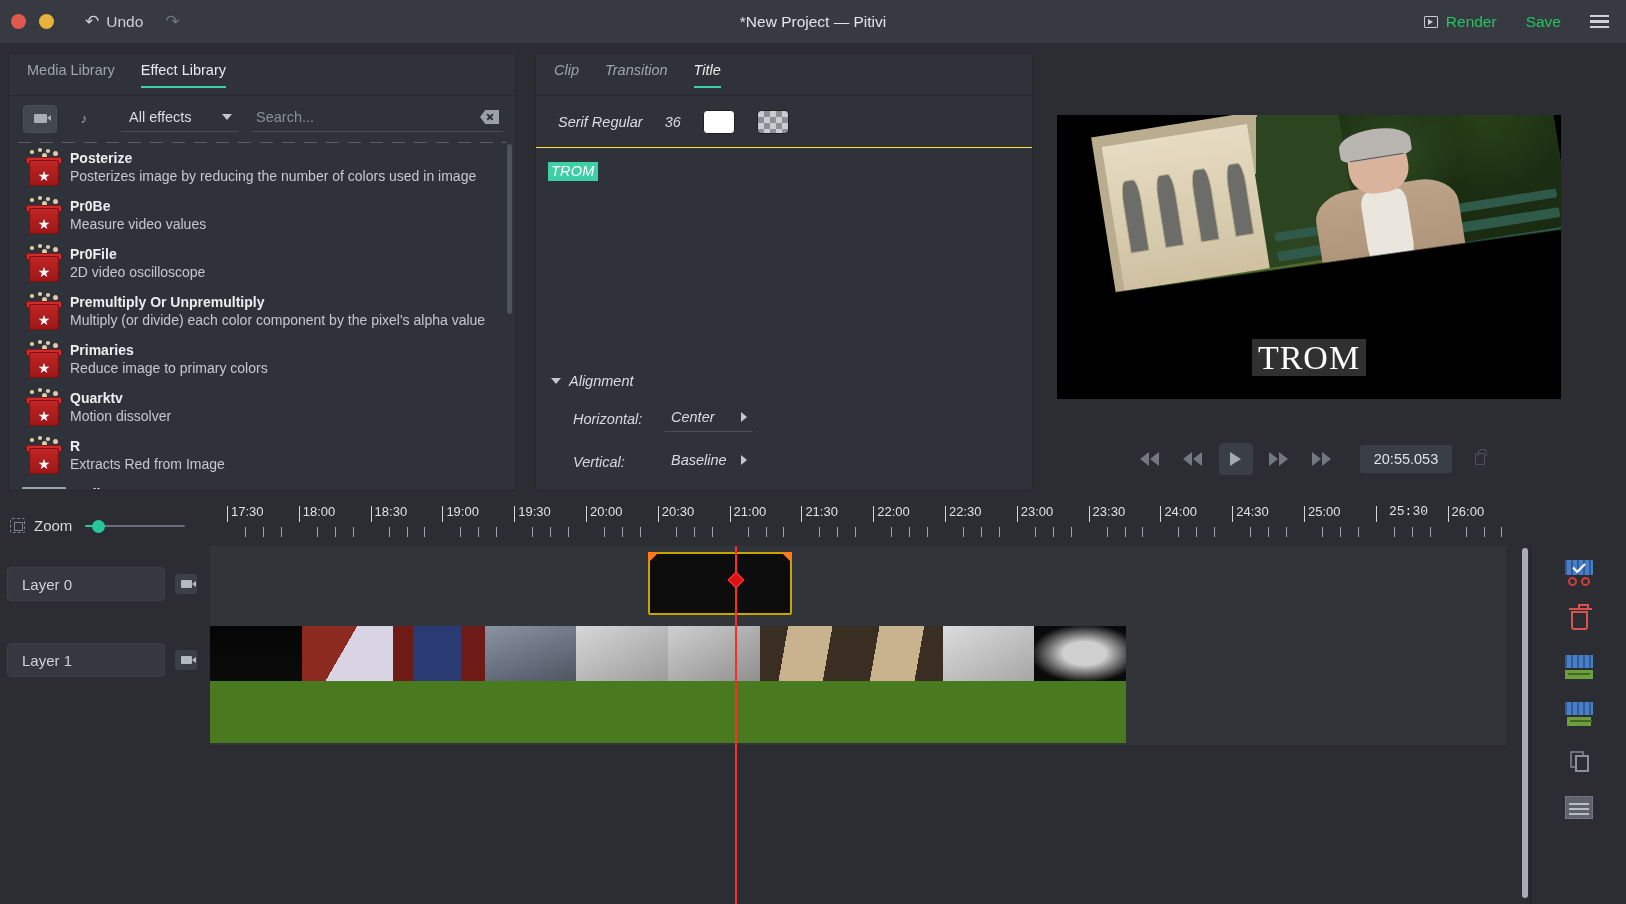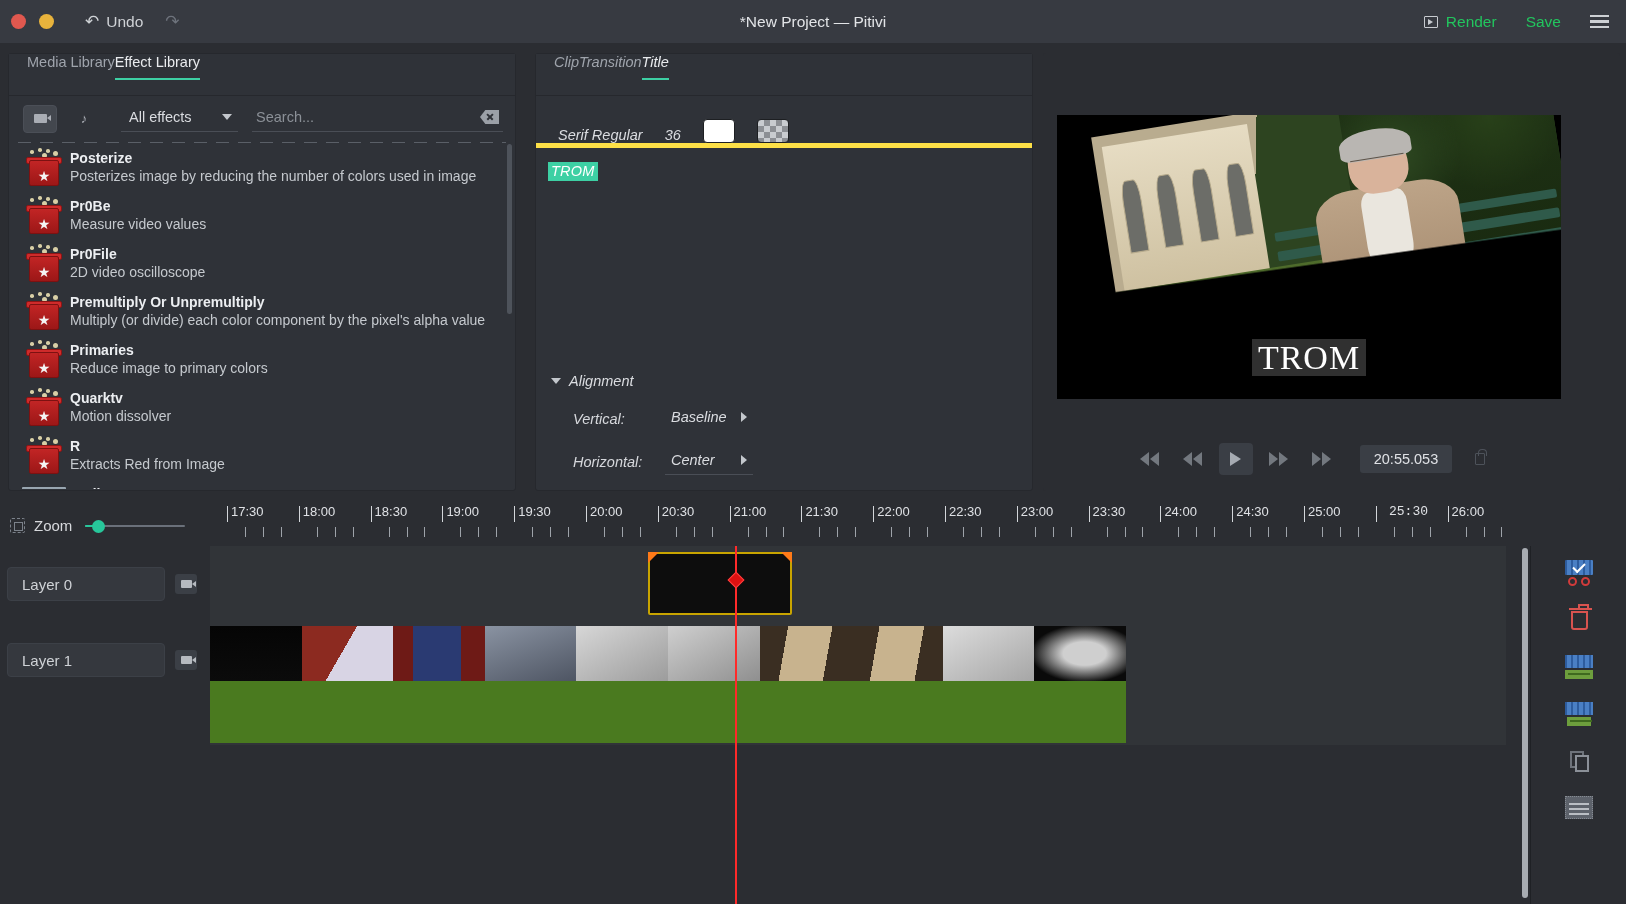--- a/index.html
+++ b/index.html
@@ -55,22 +55,22 @@
     background: #2f3238;
     border: 1px solid #26282d;
     border-radius: 3px;
   }
   #left-panel  { left: 8px;  width: 508px; }
   #mid-panel   { left: 535px; width: 498px; font-style: italic; }
   #right-panel { left: 1043px; right: 6px; background: #2b2d32; border: none; }
 
   
   .tabbar {
-    display: flex; align-items: flex-start; height: 42px;
-    padding-left: 18px; 
+    display: flex; align-items: center; height: 42px;
+    padding-left: 18px; gap: 26px;
     border-bottom: 1px solid #26282d;
     background: #2f3238;
   }
   .tab {
     font-size: 14.5px; color: #9fa4ac; padding-bottom: 8px;
     border-bottom: 2.5px solid transparent;
   }
   .tab.active { color: #e9ebee; border-bottom-color: #3dd0a4; }
 
   
@@ -163,23 +163,23 @@
   .fx-text { padding-left: 4px; padding-top: 1px; }
   .fx-name { font-size: 14px; font-weight: bold; color: #eceef1; line-height: 18px; }
   .fx-desc { font-size: 14px; color: #c5c9ce; line-height: 18px; }
   .fx-scrollbar {
     position: absolute; right: 2px; top: 2px; width: 5px; height: 170px;
     background: #4e535b; border-radius: 3px;
   }
 
   
   .title-toolbar {
-    display: flex; align-items: flex-end; height: 52px;
+    display: flex; align-items: center; height: 52px;
     padding-left: 22px; gap: 22px;
-    border-bottom: 5px solid #fde047;
+    border-bottom: 1px solid #fde047;
   }
   .font-name { font-size: 14.5px; color: #dadce0; }
   .font-size { font-size: 14.5px; color: #dadce0; }
   .color-swatch {
     width: 32px; height: 24px; background: #ffffff;
     border-radius: 4px; border: 1px solid #1d1f22;
   }
   .alpha-swatch {
     width: 32px; height: 24px; border-radius: 4px; border: 1px solid #1d1f22;
     background-image:
@@ -708,31 +708,31 @@
 
       <div class="title-edit">
         <span class="sel-text">TROM</span>
       </div>
 
       <div class="align-section">
         <div class="align-head">
           <span class="caret-open"></span>
           <span>Alignment</span>
         </div>
+        <div class="align-row">
+          <span class="align-label">Horizontal:</span>
+          <span class="align-combo">
+            <span class="align-val">Center</span>
+            <span class="caret-rt"></span>
+          </span>
+        </div>
         <div class="align-row nobar">
           <span class="align-label">Vertical:</span>
           <span class="align-combo">
             <span class="align-val">Baseline</span>
-            <span class="caret-rt"></span>
-          </span>
-        </div>
-        <div class="align-row">
-          <span class="align-label">Horizontal:</span>
-          <span class="align-combo">
-            <span class="align-val">Center</span>
             <span class="caret-rt"></span>
           </span>
         </div>
       </div>
     </div>
 
     <div class="panel" id="right-panel">
       <div id="viewer">
         <div class="vframe">
           <div class="photo">

